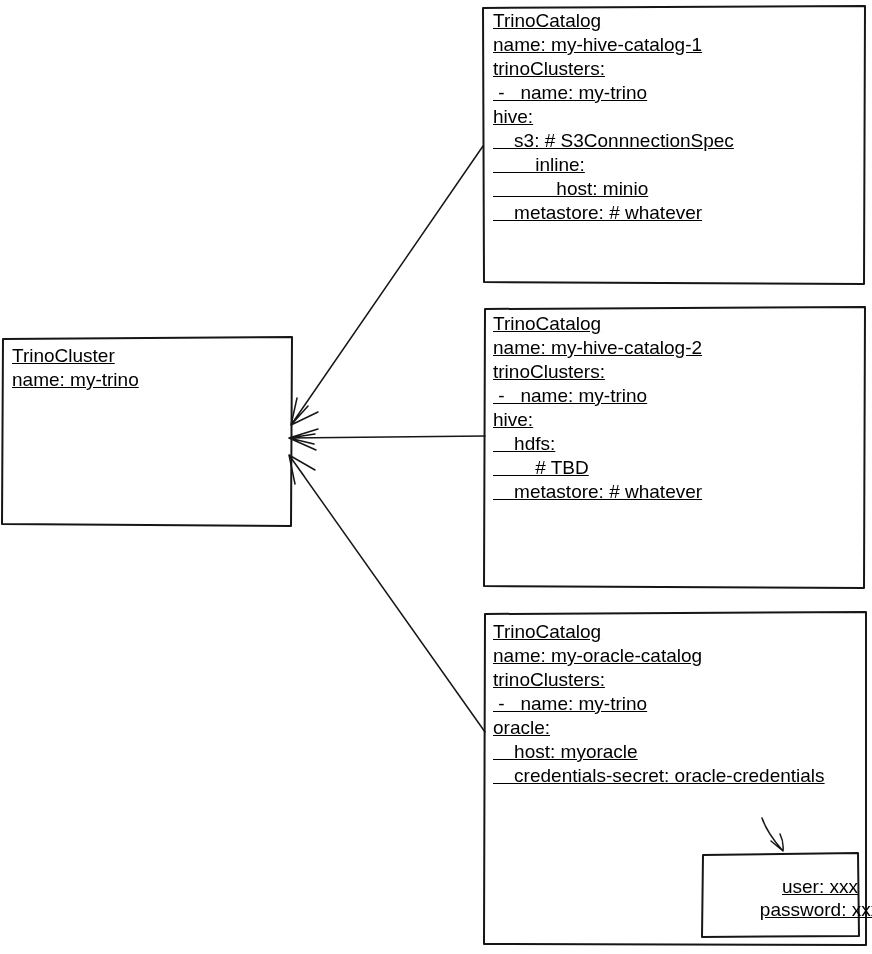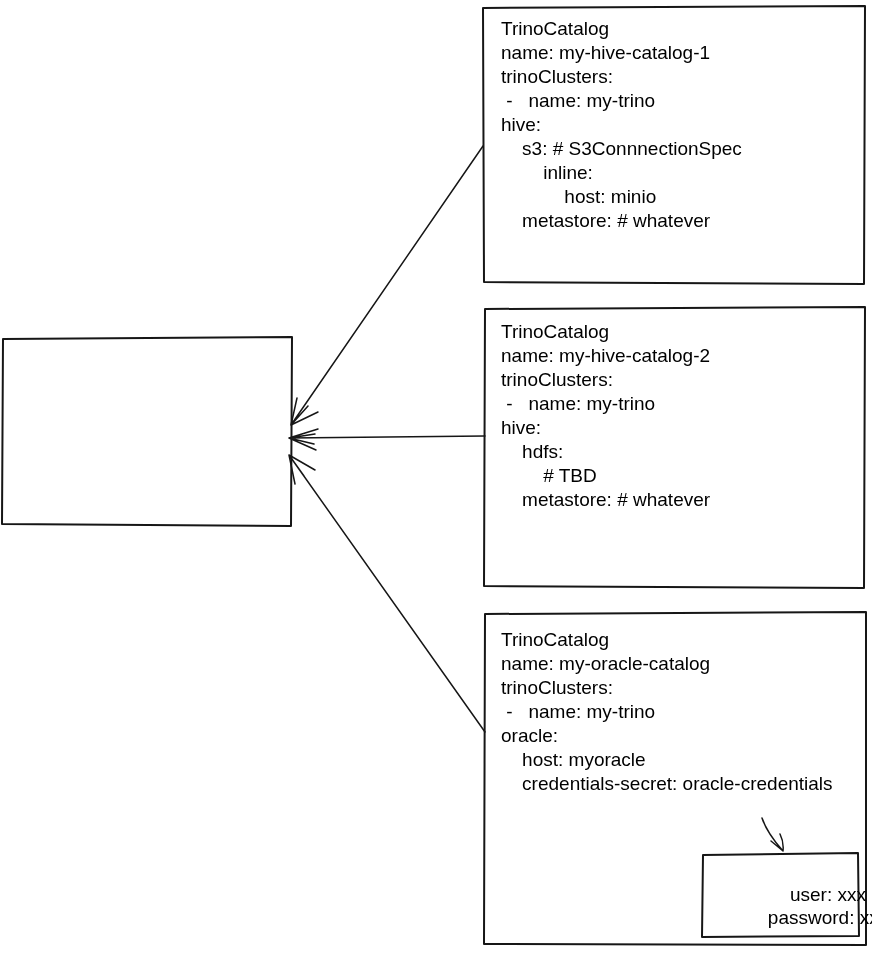--- a/index.html
+++ b/index.html
@@ -18,21 +18,22 @@
   .layer {
     position: absolute;
     left: 0;
     top: 0;
   }
   .node-text {
     position: absolute;
     white-space: pre;
     font: 19px/24px "Liberation Sans", sans-serif;
     color: #000000;
-    margin: 12px;
+    margin: 4px;
+    text-decoration: underline;
   }
   .secret-text {
     text-align: center;
     white-space: pre;
   }
   svg path {
     fill: none;
     stroke: #161616;
     stroke-linecap: round;
     stroke-linejoin: round;
@@ -72,20 +73,22 @@
     <path class="edge" d="M 485 732 L 289 455
              M 289 455 L 315 470
              M 289 455 L 304 476
              M 289 455 L 295 484"></path>
 
     <path class="edge" d="M 762 818 Q 767 833 783 851
              M 783 851 Q 784 842 780 834
              M 783 851 L 771 841"></path>
   </svg>
 
+  <div class="node-text" style="left: 8px; top: 340px;">TrinoCluster
+name: my-trino</div>
 
   <div class="node-text" style="left: 489px; top: 5px;">TrinoCatalog
 name: my-hive-catalog-1
 trinoClusters:
  -   name: my-trino
 hive:
     s3: # S3ConnnectionSpec
         inline:
             host: minio
     metastore: # whatever</div>

